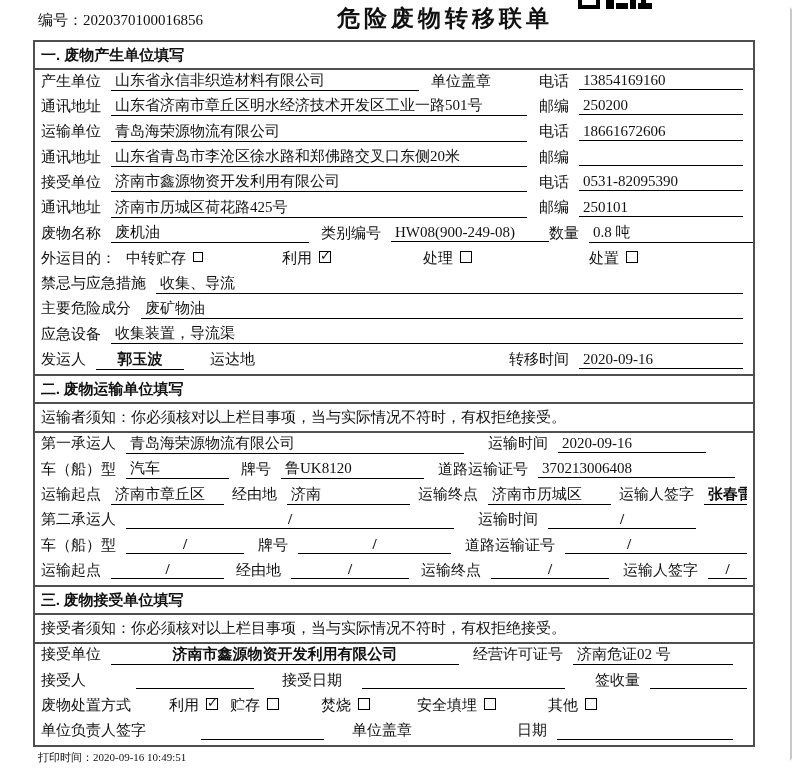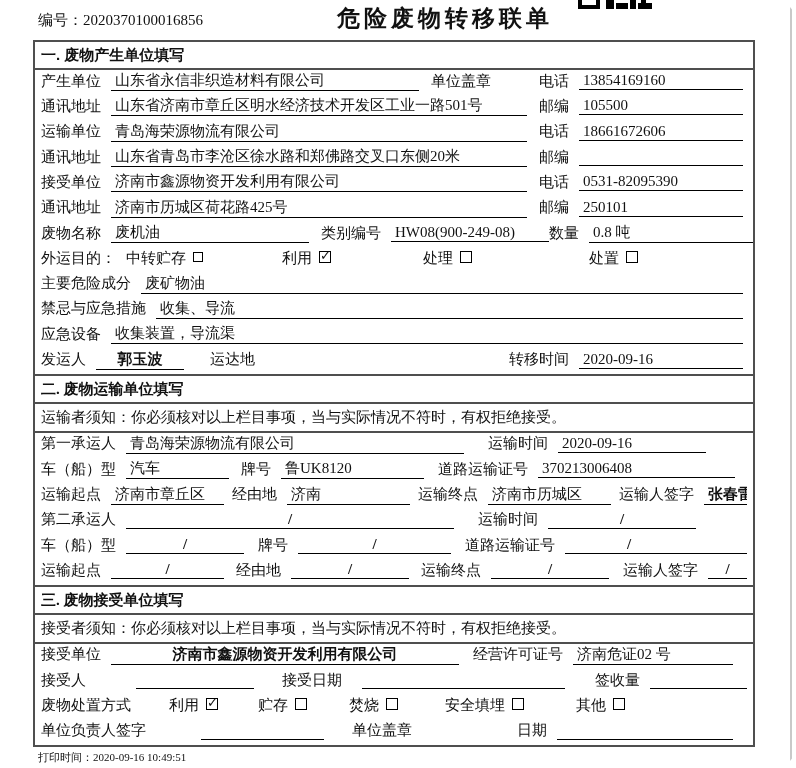--- a/index.html
+++ b/index.html
@@ -64,21 +64,21 @@
       <span class="u" style="width:300px">山东省永信非织造材料有限公司</span>
       <span class="lbl" style="margin-left:12px">单位盖章</span>
       <span class="lbl mla">电话</span>
       <span class="u rv">13854169160</span>
     </div>
 
     <div class="row">
       <span class="lbl">通讯地址</span>
       <span class="u grow">山东省济南市章丘区明水经济技术开发区工业一路501号</span>
       <span class="lbl" style="margin-left:12px">邮编</span>
-      <span class="u rv">105500</span>
+      <span class="u rv">250200</span>
     </div>
 
     <div class="row">
       <span class="lbl">运输单位</span>
       <span class="u grow">青岛海荣源物流有限公司</span>
       <span class="lbl" style="margin-left:12px">电话</span>
       <span class="u rv">18661672606</span>
     </div>
 
     <div class="row">
@@ -118,27 +118,27 @@
       <span class="cb small"></span>
       <span style="margin-left:79px">利用</span>
       <span class="cb checked"></span>
       <span style="margin-left:92px">处理</span>
       <span class="cb"></span>
       <span style="margin-left:117px">处置</span>
       <span class="cb"></span>
     </div>
 
     <div class="row">
+      <span class="lbl">禁忌与应急措施</span>
+      <span class="u grow" style="margin-right:4px">收集、导流</span>
+    </div>
+
+    <div class="row">
       <span class="lbl">主要危险成分</span>
       <span class="u grow" style="margin-right:4px">废矿物油</span>
-    </div>
-
-    <div class="row">
-      <span class="lbl">禁忌与应急措施</span>
-      <span class="u grow" style="margin-right:4px">收集、导流</span>
     </div>
 
     <div class="row">
       <span class="lbl">应急设备</span>
       <span class="u grow" style="margin-right:4px">收集装置，导流渠</span>
     </div>
 
     <div class="row">
       <span class="lbl">发运人</span>
       <span class="u ctr" style="width:80px">郭玉波</span>
@@ -221,21 +221,21 @@
       <span class="lbl" style="margin-left:28px">接受日期</span>
       <span class="u" style="width:195px;margin-left:10px"></span>
       <span class="lbl" style="margin-left:30px">签收量</span>
       <span class="u grow"></span>
     </div>
 
     <div class="row">
       <span class="lbl">废物处置方式</span>
       <span style="margin-left:28px">利用</span>
       <span class="cb checked"></span>
-      <span style="margin-left:40px">贮存</span>
+      <span style="margin-left:12px">贮存</span>
       <span class="cb"></span>
       <span style="margin-left:42px">焚烧</span>
       <span class="cb"></span>
       <span style="margin-left:47px">安全填埋</span>
       <span class="cb"></span>
       <span style="margin-left:52px">其他</span>
       <span class="cb"></span>
     </div>
 
     <div class="row">

